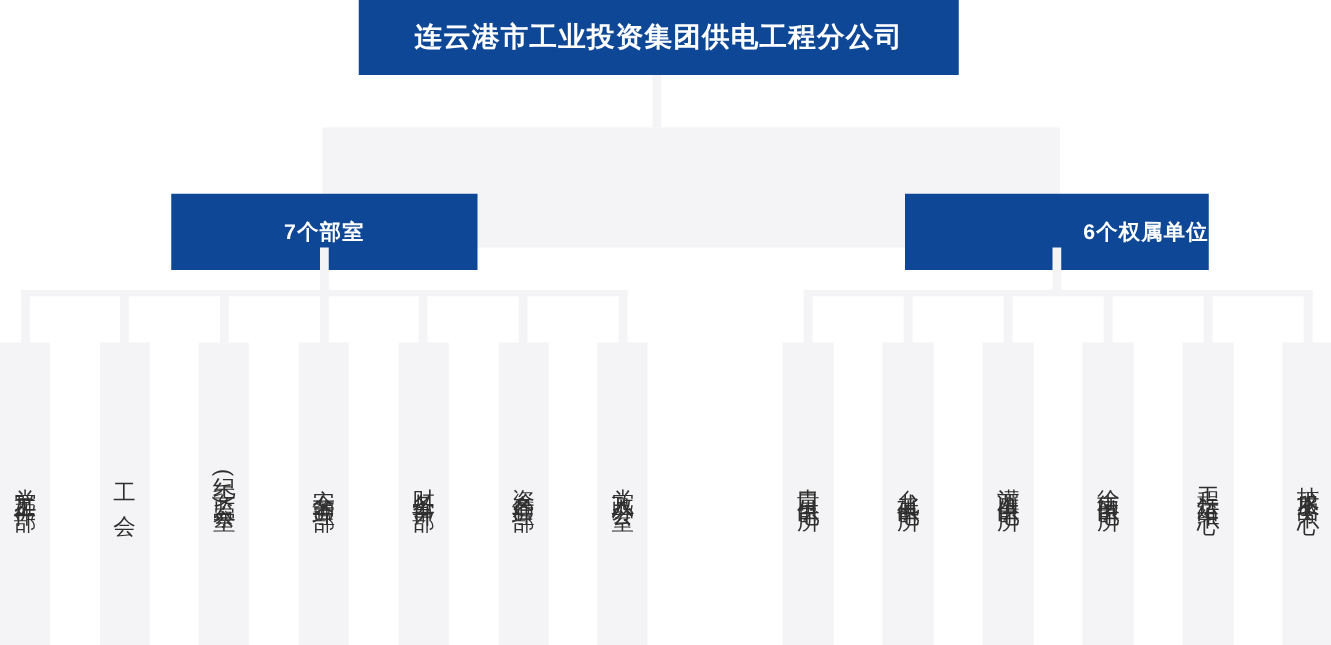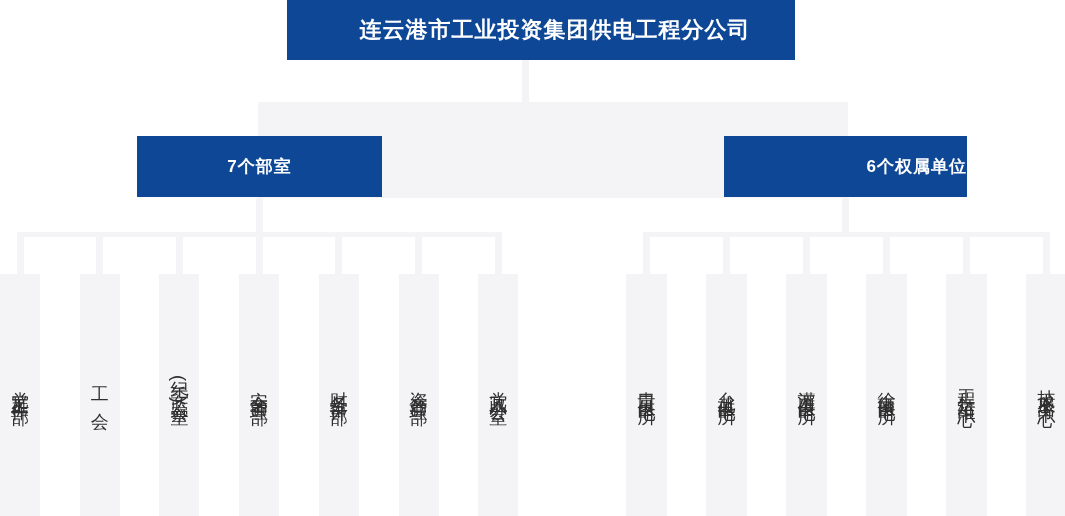--- a/index.html
+++ b/index.html
@@ -12,37 +12,36 @@
     font-family: "Liberation Sans", "DejaVu Sans", sans-serif;
   }
   .top-box {
     position: absolute;
     left: 287px; top: 0; width: 480px; height: 60px;
     background: var(--node-blue, #0d4796);
     color: var(--node-text, #ffffff);
     display: flex; align-items: center; justify-content: center;
     font-size: 22px; font-weight: bold; letter-spacing: 1px;
     z-index: 1;
-    padding-left: 28px;
   }
   .band {
     position: absolute;
     left: 258px; top: 102px; width: 590px; height: 96px;
     background: var(--gray, #f4f4f6);
     z-index: 0;
   }
   .vline {
     position: absolute;
     width: 7px;
     background: var(--gray, #f4f4f6);
   }
   .top-connector { left: 522px; top: 60px; height: 42px; z-index: 0; }
   .group-box {
     position: absolute;
-    top: 136px; height: 61px;
+    top: 155px; height: 61px;
     background: var(--node-blue, #0d4796);
     color: var(--node-text, #ffffff);
     display: flex; align-items: center; justify-content: center;
     font-size: 17px; font-weight: bold; letter-spacing: 1px;
     z-index: 1;
   }
   .group-left  { left: 137px; width: 245px; }
   .group-right { left: 724px; width: 243px; justify-content: flex-end; }
   .stub { top: 198px; height: 35px; z-index: 2; }
   .stub-left  { left: 256px; }

